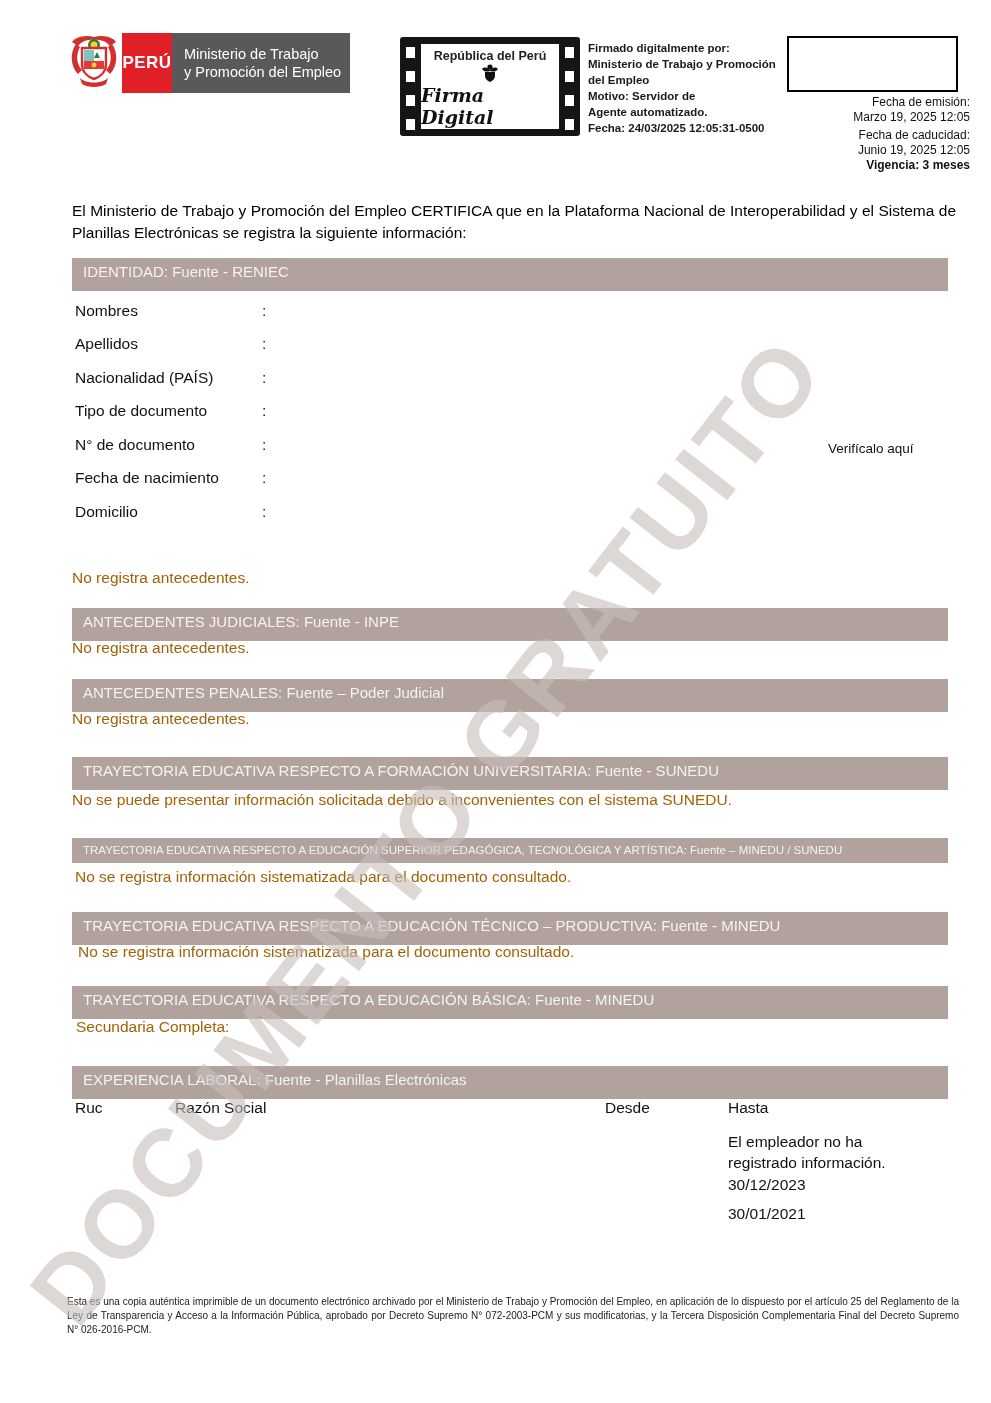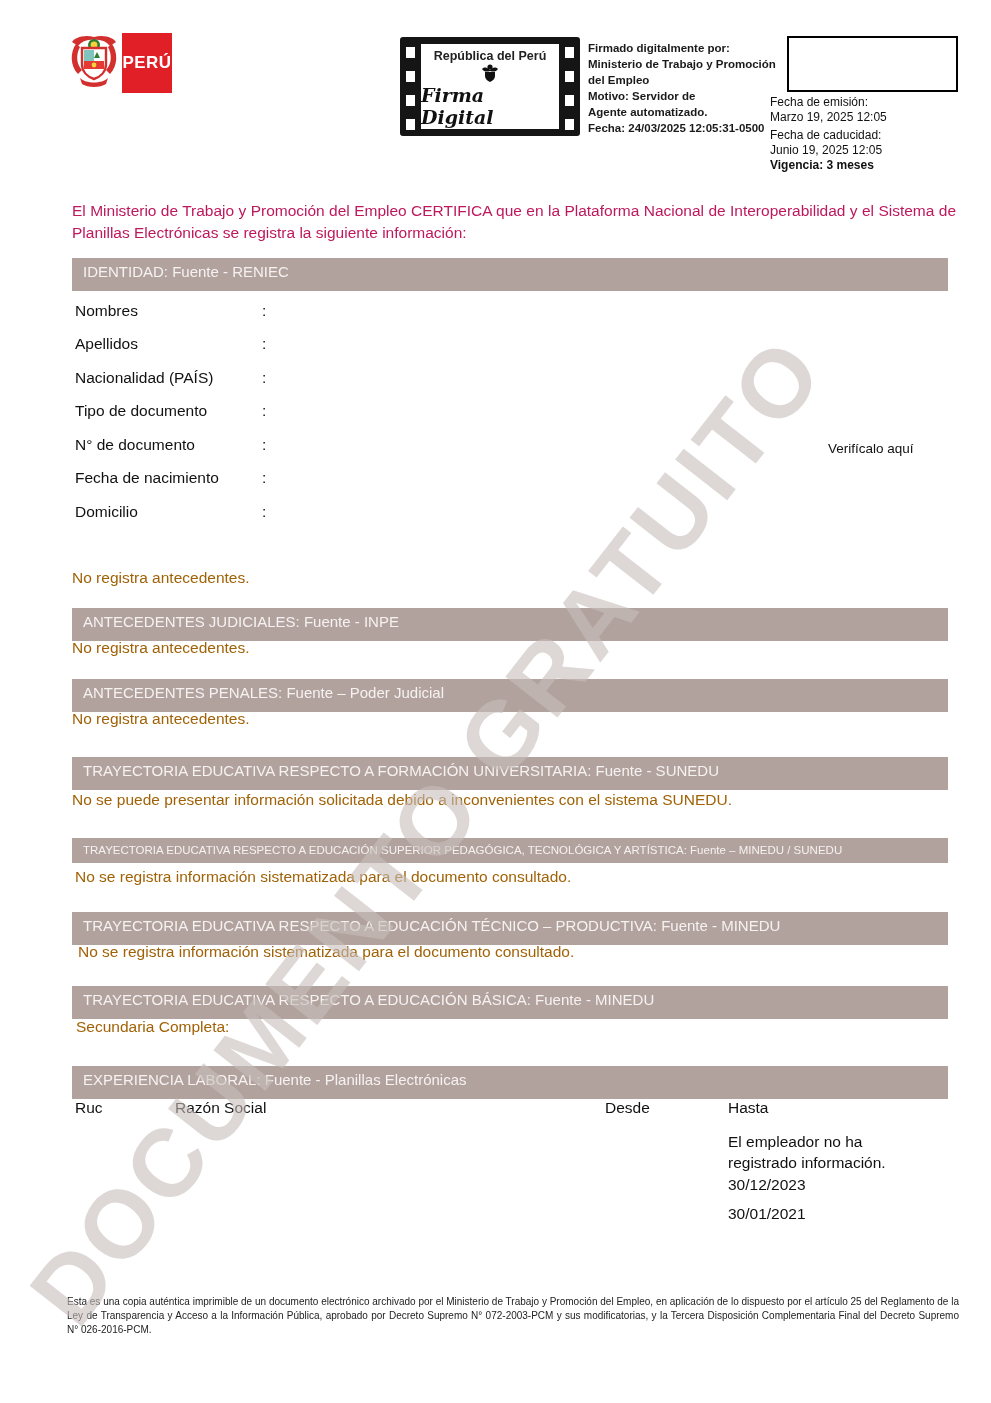--- a/index.html
+++ b/index.html
@@ -35,28 +35,28 @@
   #stamp .script{font-family:"DejaVu Serif", serif;font-style:italic;font-weight:700;
     font-size:19px;color:#111;margin-top:1px;}
 
   
   #sig{left:588px;top:40px;width:215px;font-size:11.5px;font-weight:600;
     line-height:1.4;color:#1a1a1a;}
   #sig div{white-space:nowrap;}
 
   
   #qrbox{left:787px;top:36px;width:167px;height:52px;border:2px solid #000;background:#fff;}
-  #emission{left:770px;top:95px;width:200px;text-align:left;font-size:12px;line-height:1.22;color:#111;}
+  #emission{left:770px;top:95px;width:200px;text-align:right;font-size:12px;line-height:1.22;color:#111;}
   #emission .gap{margin-top:4px;}
   #emission .bold{font-weight:700;}
 
   #doc-title{left:0;right:0;top:152px;text-align:center;font-size:27px;
     font-weight:400;letter-spacing:.5px;color:#111;}
   #intro{left:72px;top:200px;width:884px;font-size:15.5px;line-height:1.42;
-    text-align:justify;color:#be185d;}
+    text-align:justify;color:#000000;}
 
   .bar{left:72px;width:876px;height:33px;background:#b2a29e;color:#f6f2f1;
     font-size:15px;line-height:27px;padding-left:11px;box-sizing:border-box;
     white-space:nowrap;overflow:hidden;z-index:2;}
   .bar-small{font-size:11.5px;height:25px;line-height:25px;}
   .body-text{font-size:15.5px;color:#a16207;z-index:2;}
 
   .id-row{position:absolute;left:75px;font-size:15.5px;color:#111;z-index:2;}
   .id-label{display:inline-block;width:187px;}
   #verify{left:828px;top:441px;font-size:13.5px;color:#111;cursor:pointer;z-index:2;}
@@ -87,20 +87,24 @@
     <path d="M31 20 l3 6 h-6 Z" fill="#2e7d32"></path>
     <rect x="18" y="29" width="20" height="8" fill="#e53935"></rect>
     <circle cx="28" cy="33" r="2.4" fill="#f3d23a"></circle>
     <path d="M14 46 C20 52 36 52 42 46 L40 52 C34 56 22 56 16 52 Z" fill="#d32f2f"></path>
   </svg>
 
   <div id="peru-box" class="abs">
     <span>PERÚ</span>
   </div>
 
+  <div id="ministry-box" class="abs">
+    <div>Ministerio de Trabajo</div>
+    <div>y Promoción del Empleo</div>
+  </div>
 
   <div id="stamp" class="abs">
     <div class="hole" style="left:6px;top:10px"></div>
     <div class="hole" style="left:6px;top:34px"></div>
     <div class="hole" style="left:6px;top:58px"></div>
     <div class="hole" style="left:6px;top:82px"></div>
     <div class="hole" style="right:6px;top:10px"></div>
     <div class="hole" style="right:6px;top:34px"></div>
     <div class="hole" style="right:6px;top:58px"></div>
     <div class="hole" style="right:6px;top:82px"></div>

